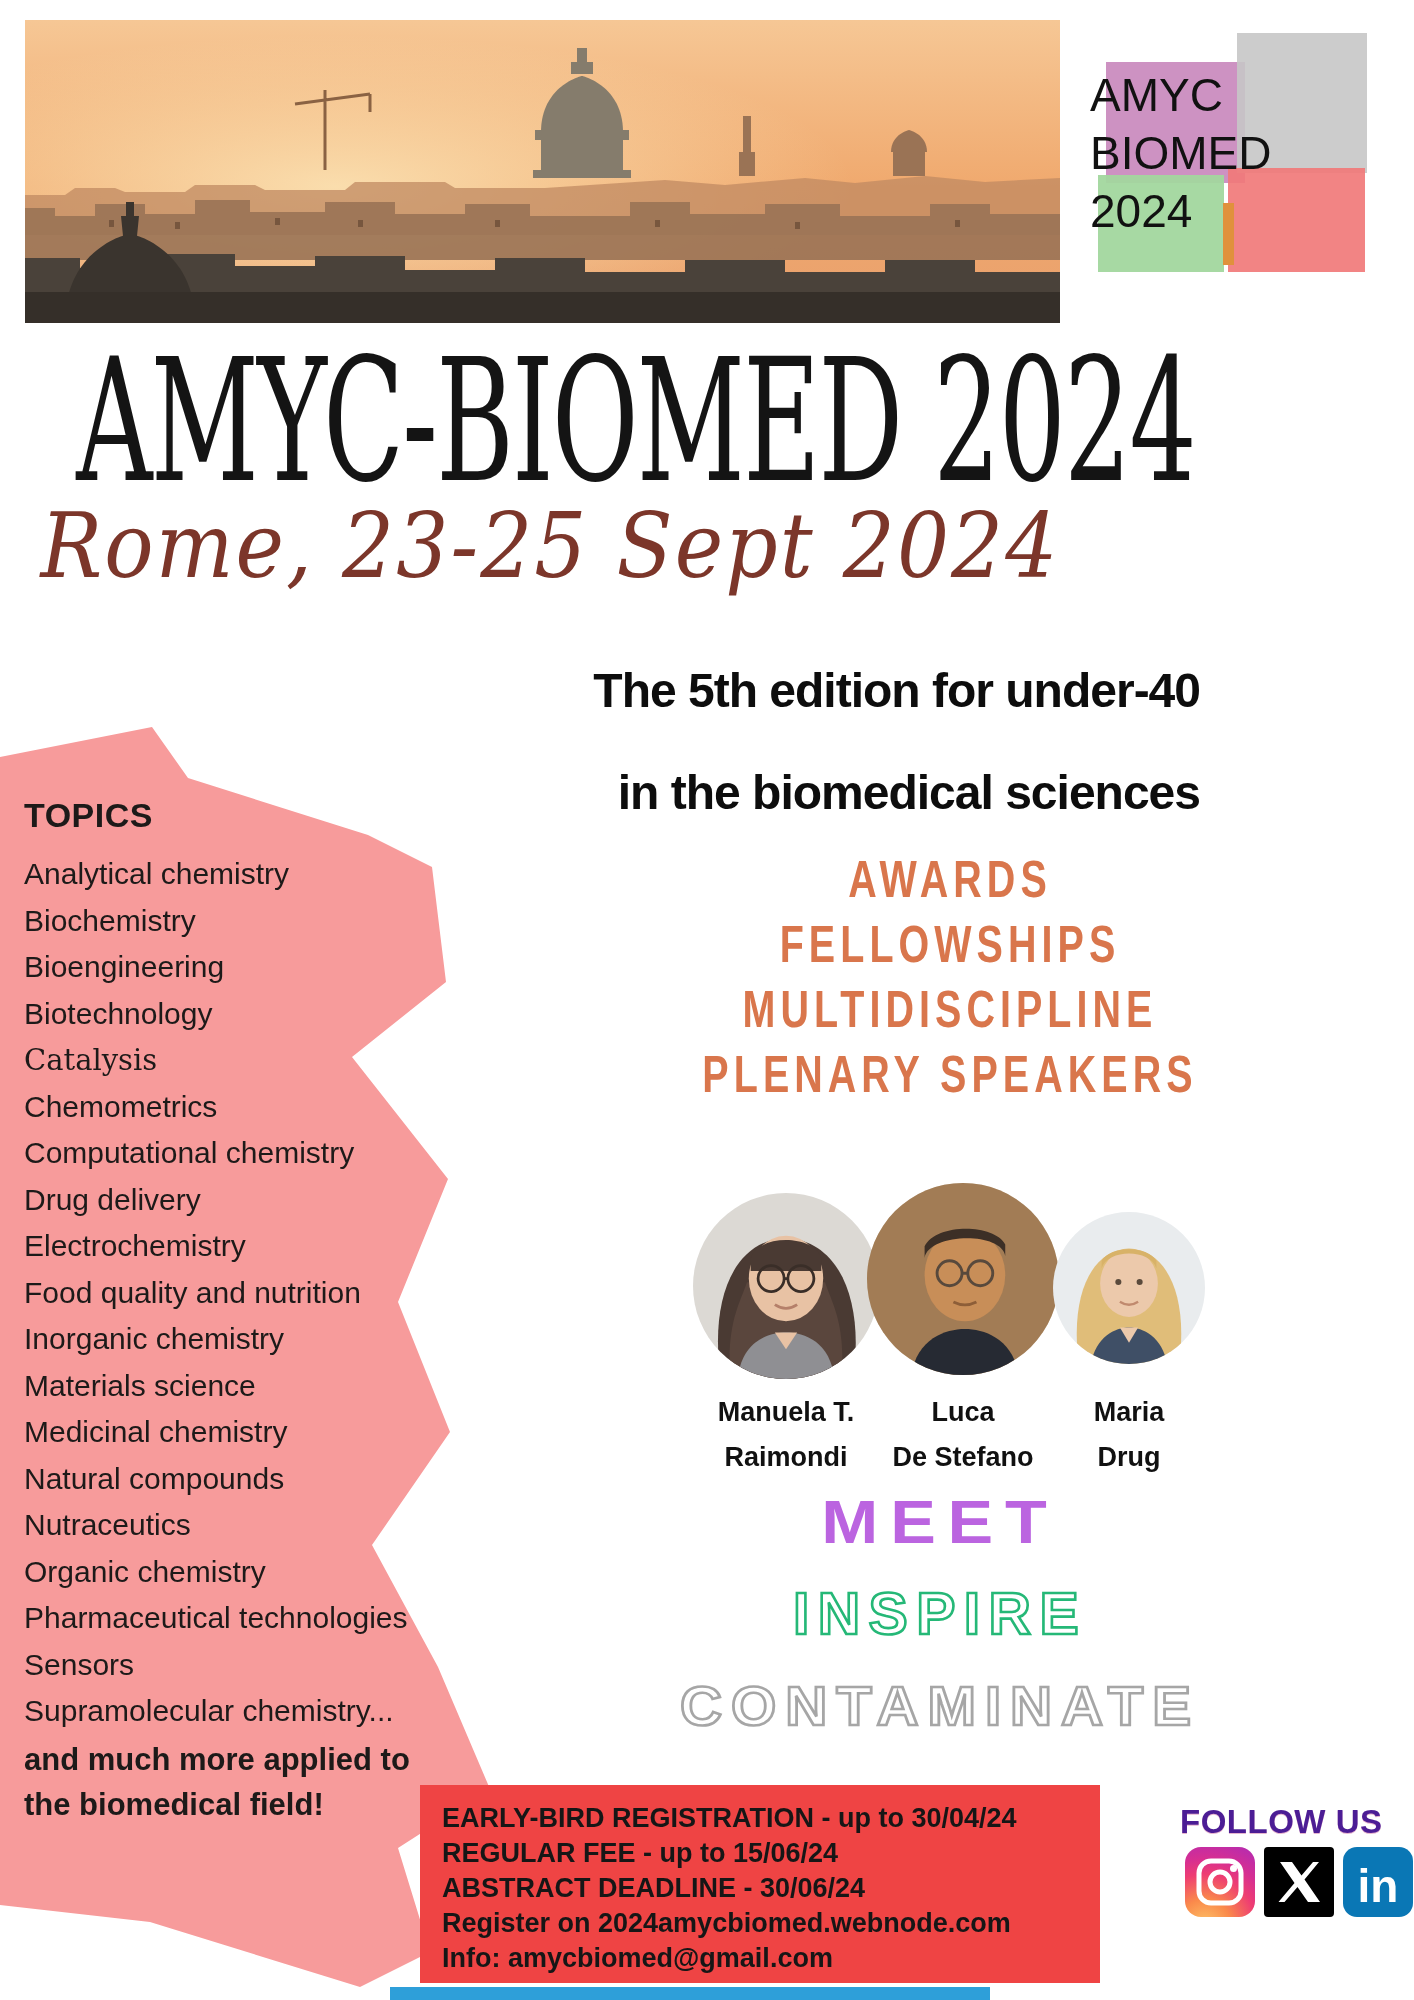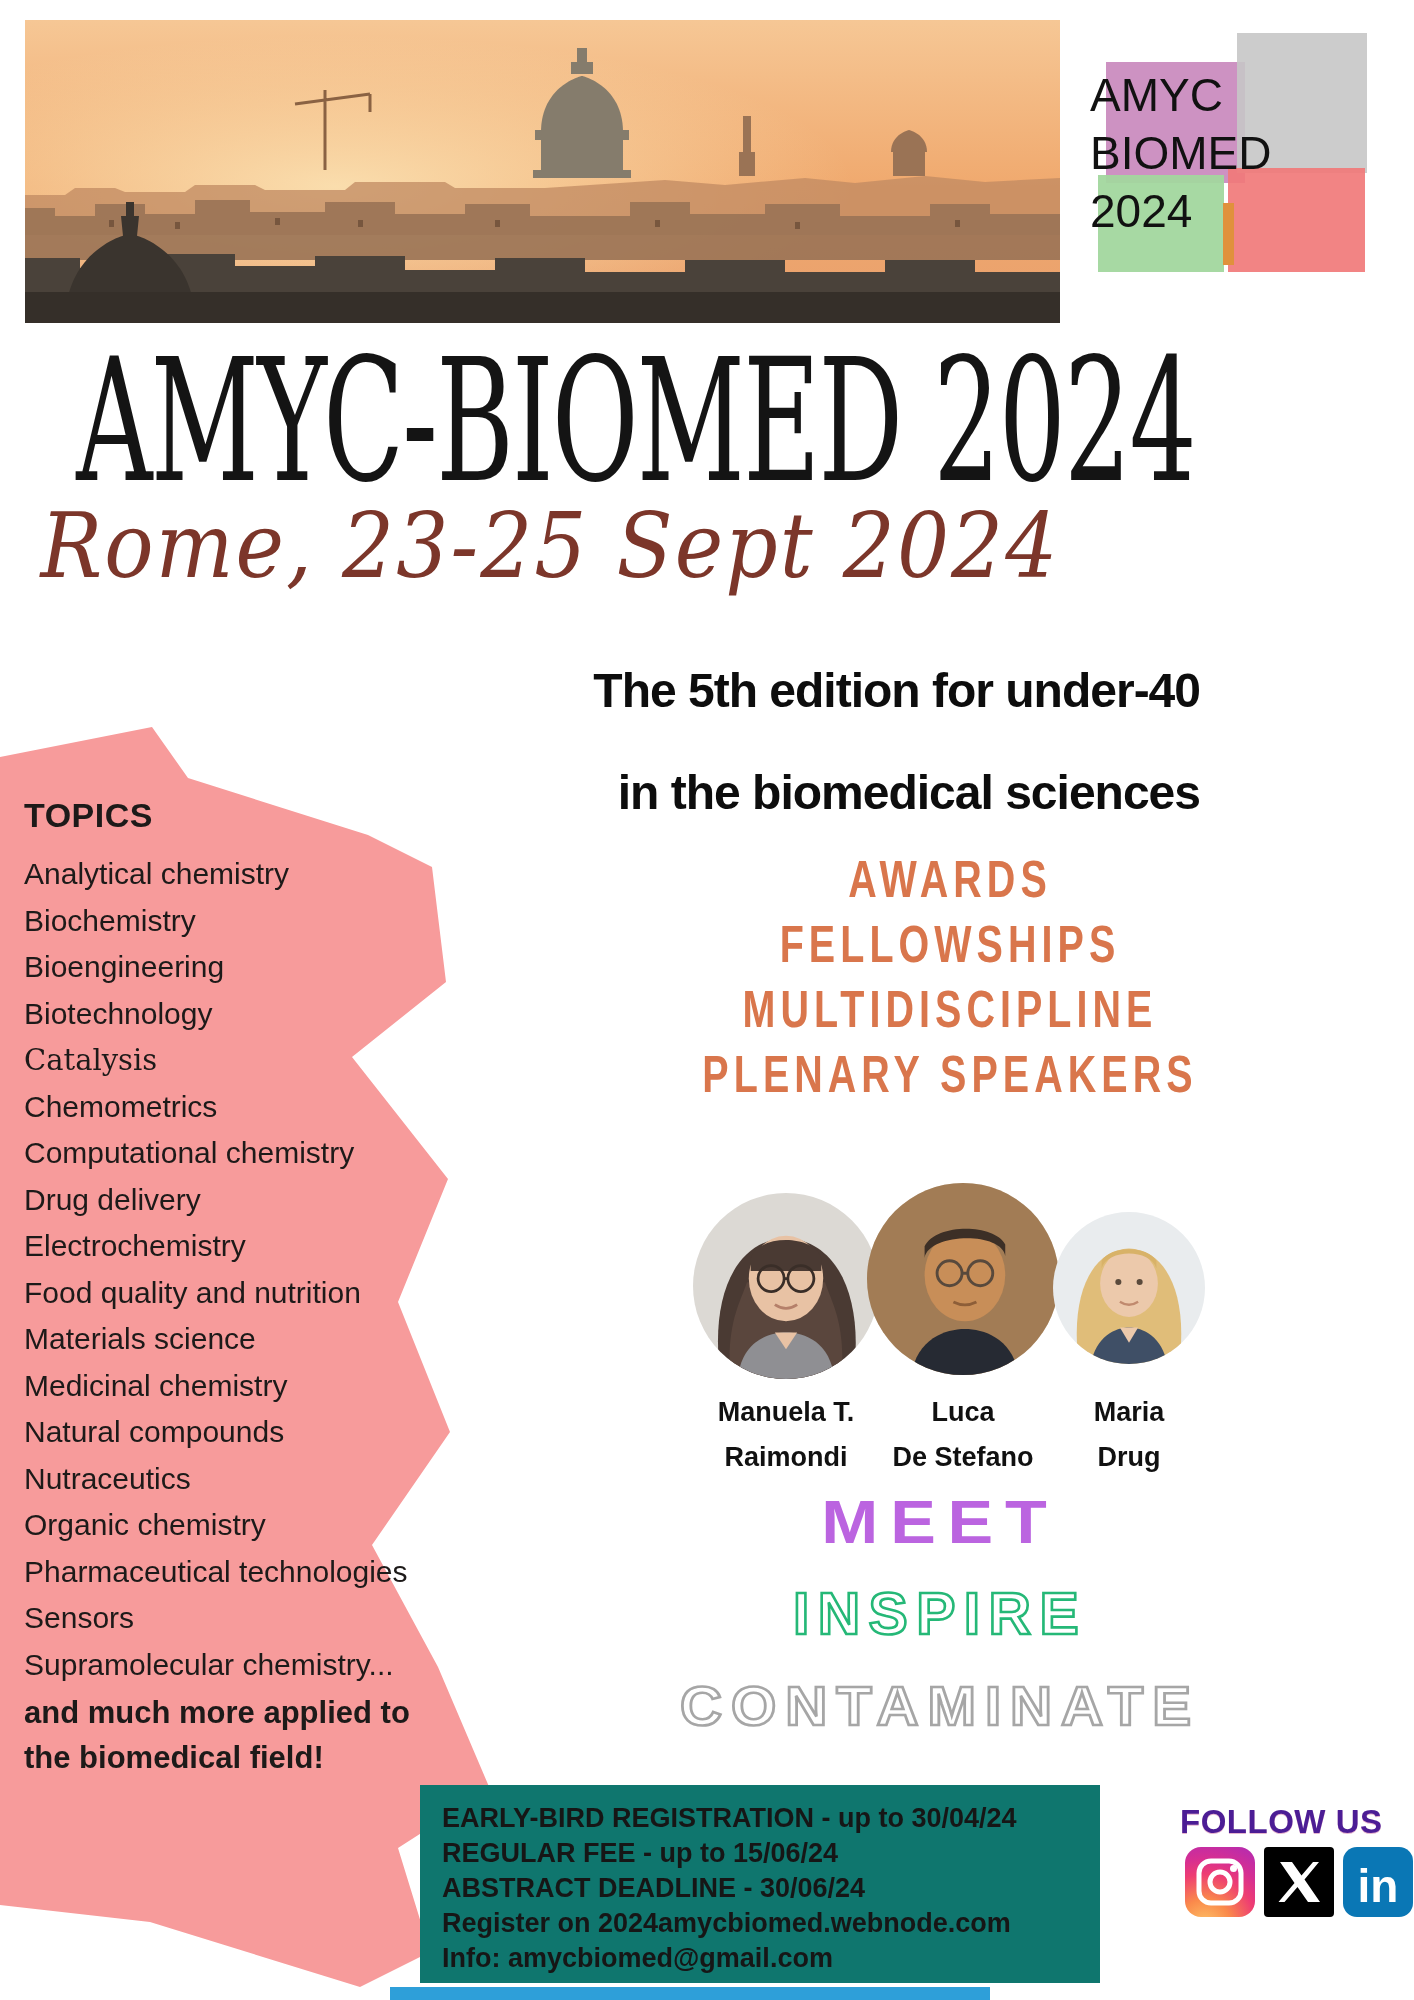--- a/index.html
+++ b/index.html
@@ -65,21 +65,21 @@
   
   .slogan{left:540px;top:1488px;width:800px;text-align:center;}
   .meet{font-size:58px;font-weight:800;color:#bb64e0;letter-spacing:10px;
       transform:scale(1.18,1.05);transform-origin:center;margin-bottom:26px;}
   .inspire{font-size:56px;font-weight:800;color:transparent;-webkit-text-stroke:2.5px #25b877;
       letter-spacing:8px;transform:scale(1.05,1.05);transform-origin:center;margin-bottom:30px;}
   .contaminate{font-size:52px;font-weight:800;color:transparent;-webkit-text-stroke:2.5px #a6a6a6;
       letter-spacing:8px;transform:scale(1.12,1.05);transform-origin:center;white-space:nowrap;}
 
   
-  .regbox{left:420px;top:1785px;width:680px;height:198px;background:#0f766e;
+  .regbox{left:420px;top:1785px;width:680px;height:198px;background:#ef4444;
       box-sizing:border-box;padding:16px 0 0 22px;}
   .reg-line{font-size:27px;line-height:35px;font-weight:700;color:#161616;white-space:nowrap;}
 
   
   .follow-label{left:1180px;top:1803px;width:224px;font-size:33px;font-weight:700;
       color:#4c1d95;letter-spacing:.5px;text-shadow:0 1px 0 #e7b6cf;}
   .social-row{left:1185px;top:1847px;width:230px;display:flex;gap:9px;}
   .social{width:70px;height:70px;position:relative;flex:0 0 auto;}
   .ig{border-radius:16px;background:radial-gradient(circle at 28% 112%,
       #fdc468 0%,#fa8a4b 28%,#ee3d72 55%,#d62e92 72%,#b02bb5 100%);}
@@ -184,20 +184,21 @@
       <div class="topic-item">Analytical chemistry</div>
       <div class="topic-item">Biochemistry</div>
       <div class="topic-item">Bioengineering</div>
       <div class="topic-item">Biotechnology</div>
       <div class="topic-item serif">Catalysis</div>
       <div class="topic-item">Chemometrics</div>
       <div class="topic-item">Computational chemistry</div>
       <div class="topic-item">Drug delivery</div>
       <div class="topic-item">Electrochemistry</div>
       <div class="topic-item">Food quality and nutrition</div>
+      <div class="topic-item">Inorganic chemistry</div>
       <div class="topic-item">Materials science</div>
       <div class="topic-item">Medicinal chemistry</div>
       <div class="topic-item">Natural compounds</div>
       <div class="topic-item">Nutraceutics</div>
       <div class="topic-item">Organic chemistry</div>
       <div class="topic-item">Pharmaceutical technologies</div>
       <div class="topic-item">Sensors</div>
       <div class="topic-item">Supramolecular chemistry...</div>
     </div>
   <div class="topics-closing">

